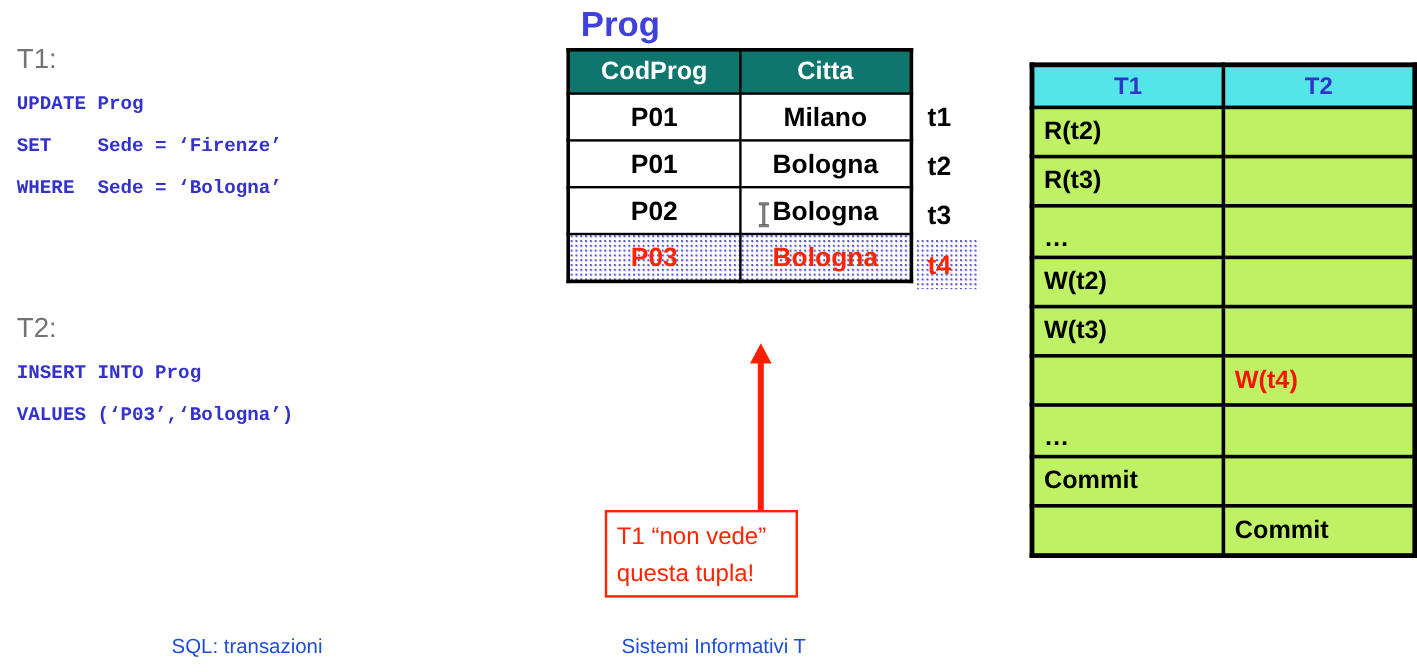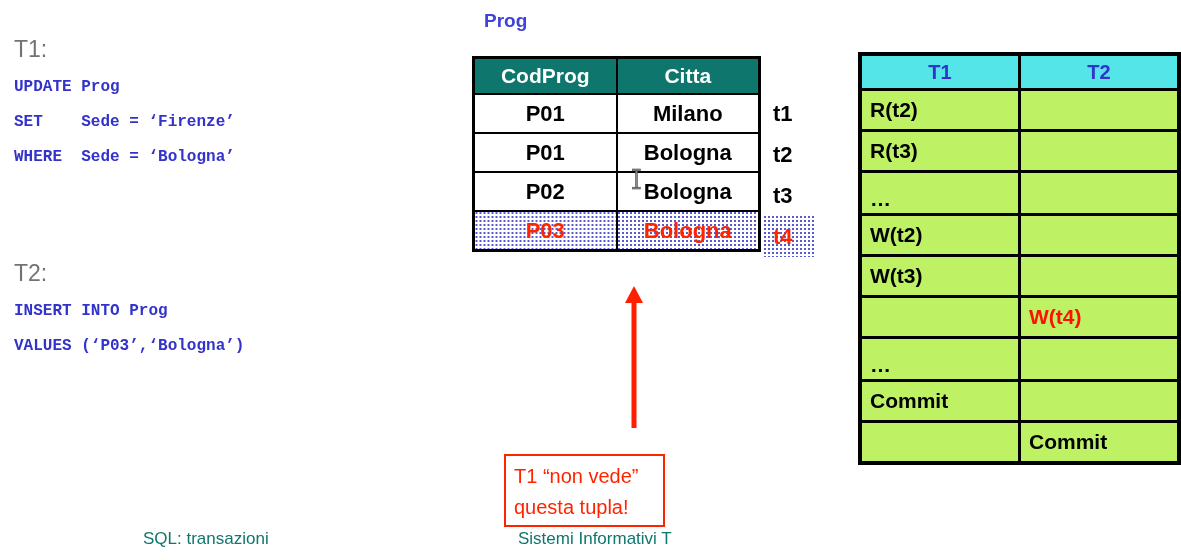--- a/index.html
+++ b/index.html
@@ -43,24 +43,24 @@
 
   
   #prog-wrap {
     position: absolute;
     left: 472px;
     top: 6px;
   }
   #prog-title {
     color: #4040DD;
     font-weight: bold;
-    font-size: 19px;
+    font-size: 29px;
     line-height: 30px;
     margin-left: 12px;
-    margin-bottom: 20px;
+    margin-bottom: 4px;
   }
   #prog-table-holder {
     position: relative;
   }
   table.prog {
     border-collapse: collapse;
     border: 3px solid #000000;
     table-layout: fixed;
   }
   table.prog th, table.prog td {
@@ -136,21 +136,20 @@
   #callout-box {
     position: absolute;
     left: 504px;
     top: 425px;
     width: 161px;
     height: 73px;
     border: 2px solid #FF2400;
     background: #ffffff;
     box-sizing: border-box;
     padding: 5px 0 0 8px;
-    margin-top: 29px;
   }
   #callout-box .co-line {
     color: #FF2400;
     font-size: 20px;
     line-height: 31px;
     white-space: pre;
   }
 
   
   #sched-wrap {
@@ -185,21 +184,21 @@
     color: #FF1100;
   }
   table.sched td.ell {
     vertical-align: bottom;
     padding-bottom: 2px;
   }
 
   
   .footer-text {
     position: absolute;
-    color: #0f766e;
+    color: #1d4ed8;
     font-size: 17px;
     line-height: 22px;
   }
   #footer-left  { left: 143px; top: 528px; }
   #footer-right { left: 518px; top: 528px; }
 </style>
 </head>
 <body>
 
 <div class="sql-block" id="t1-block">

